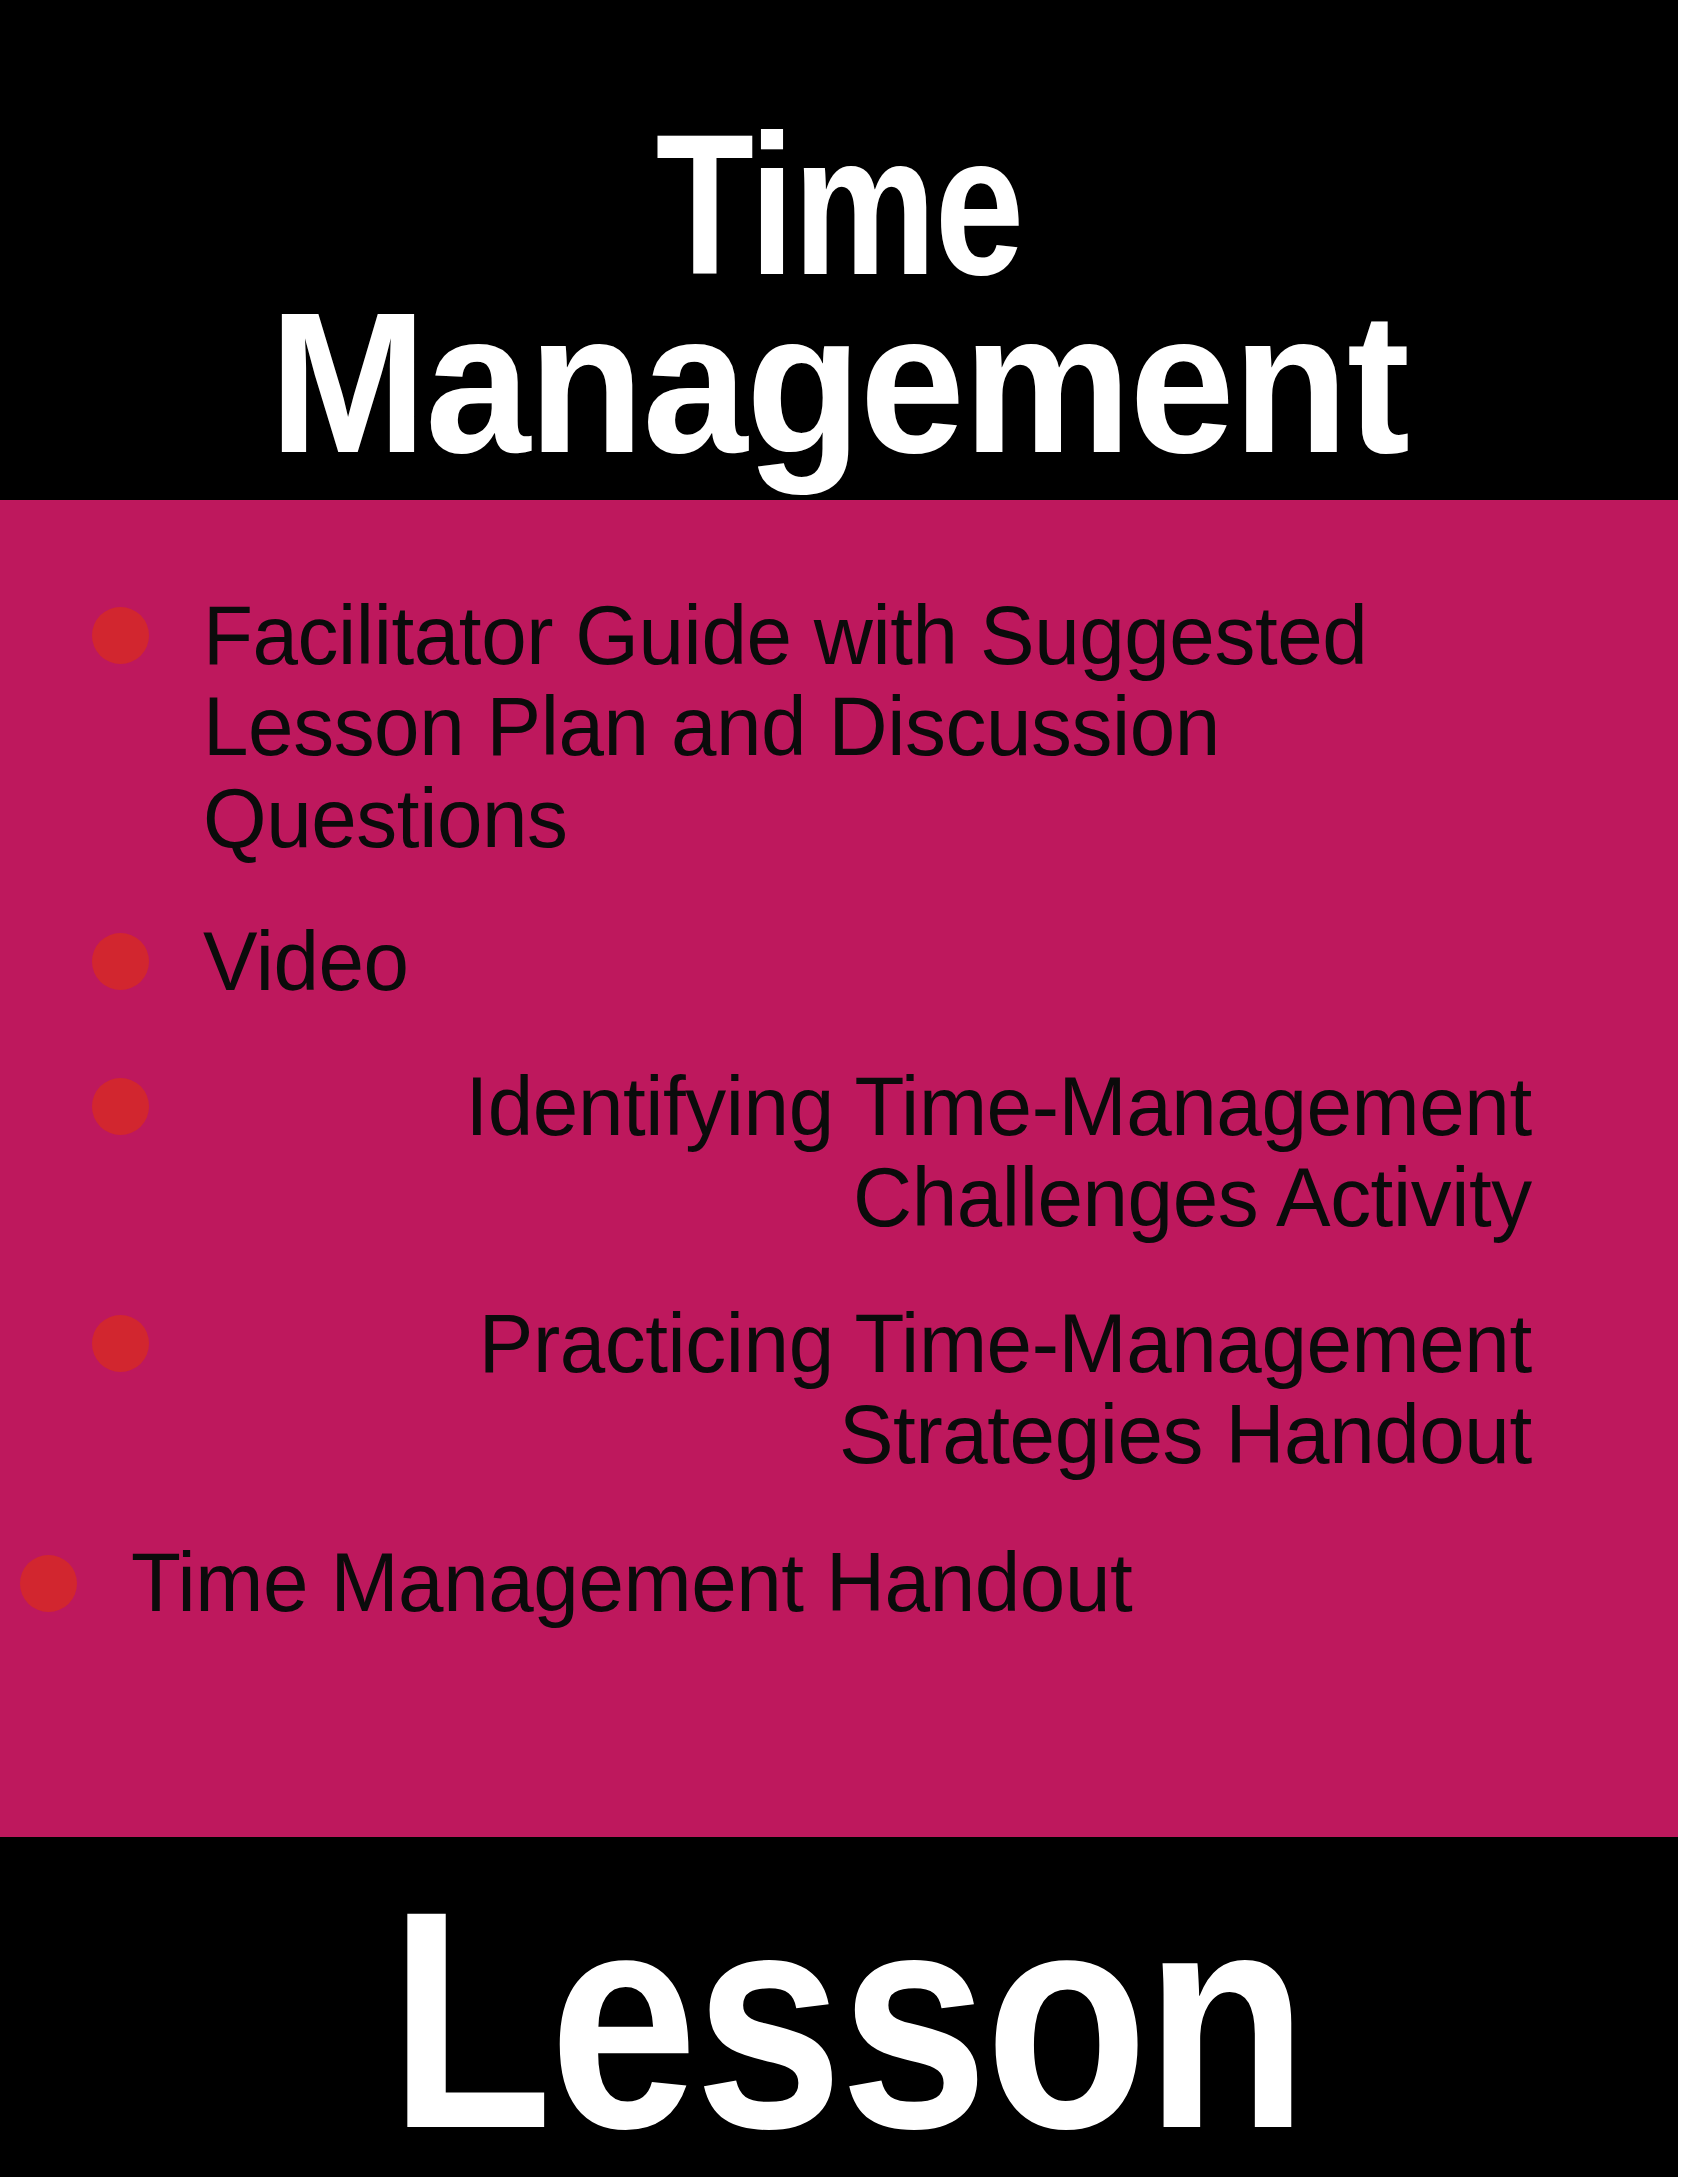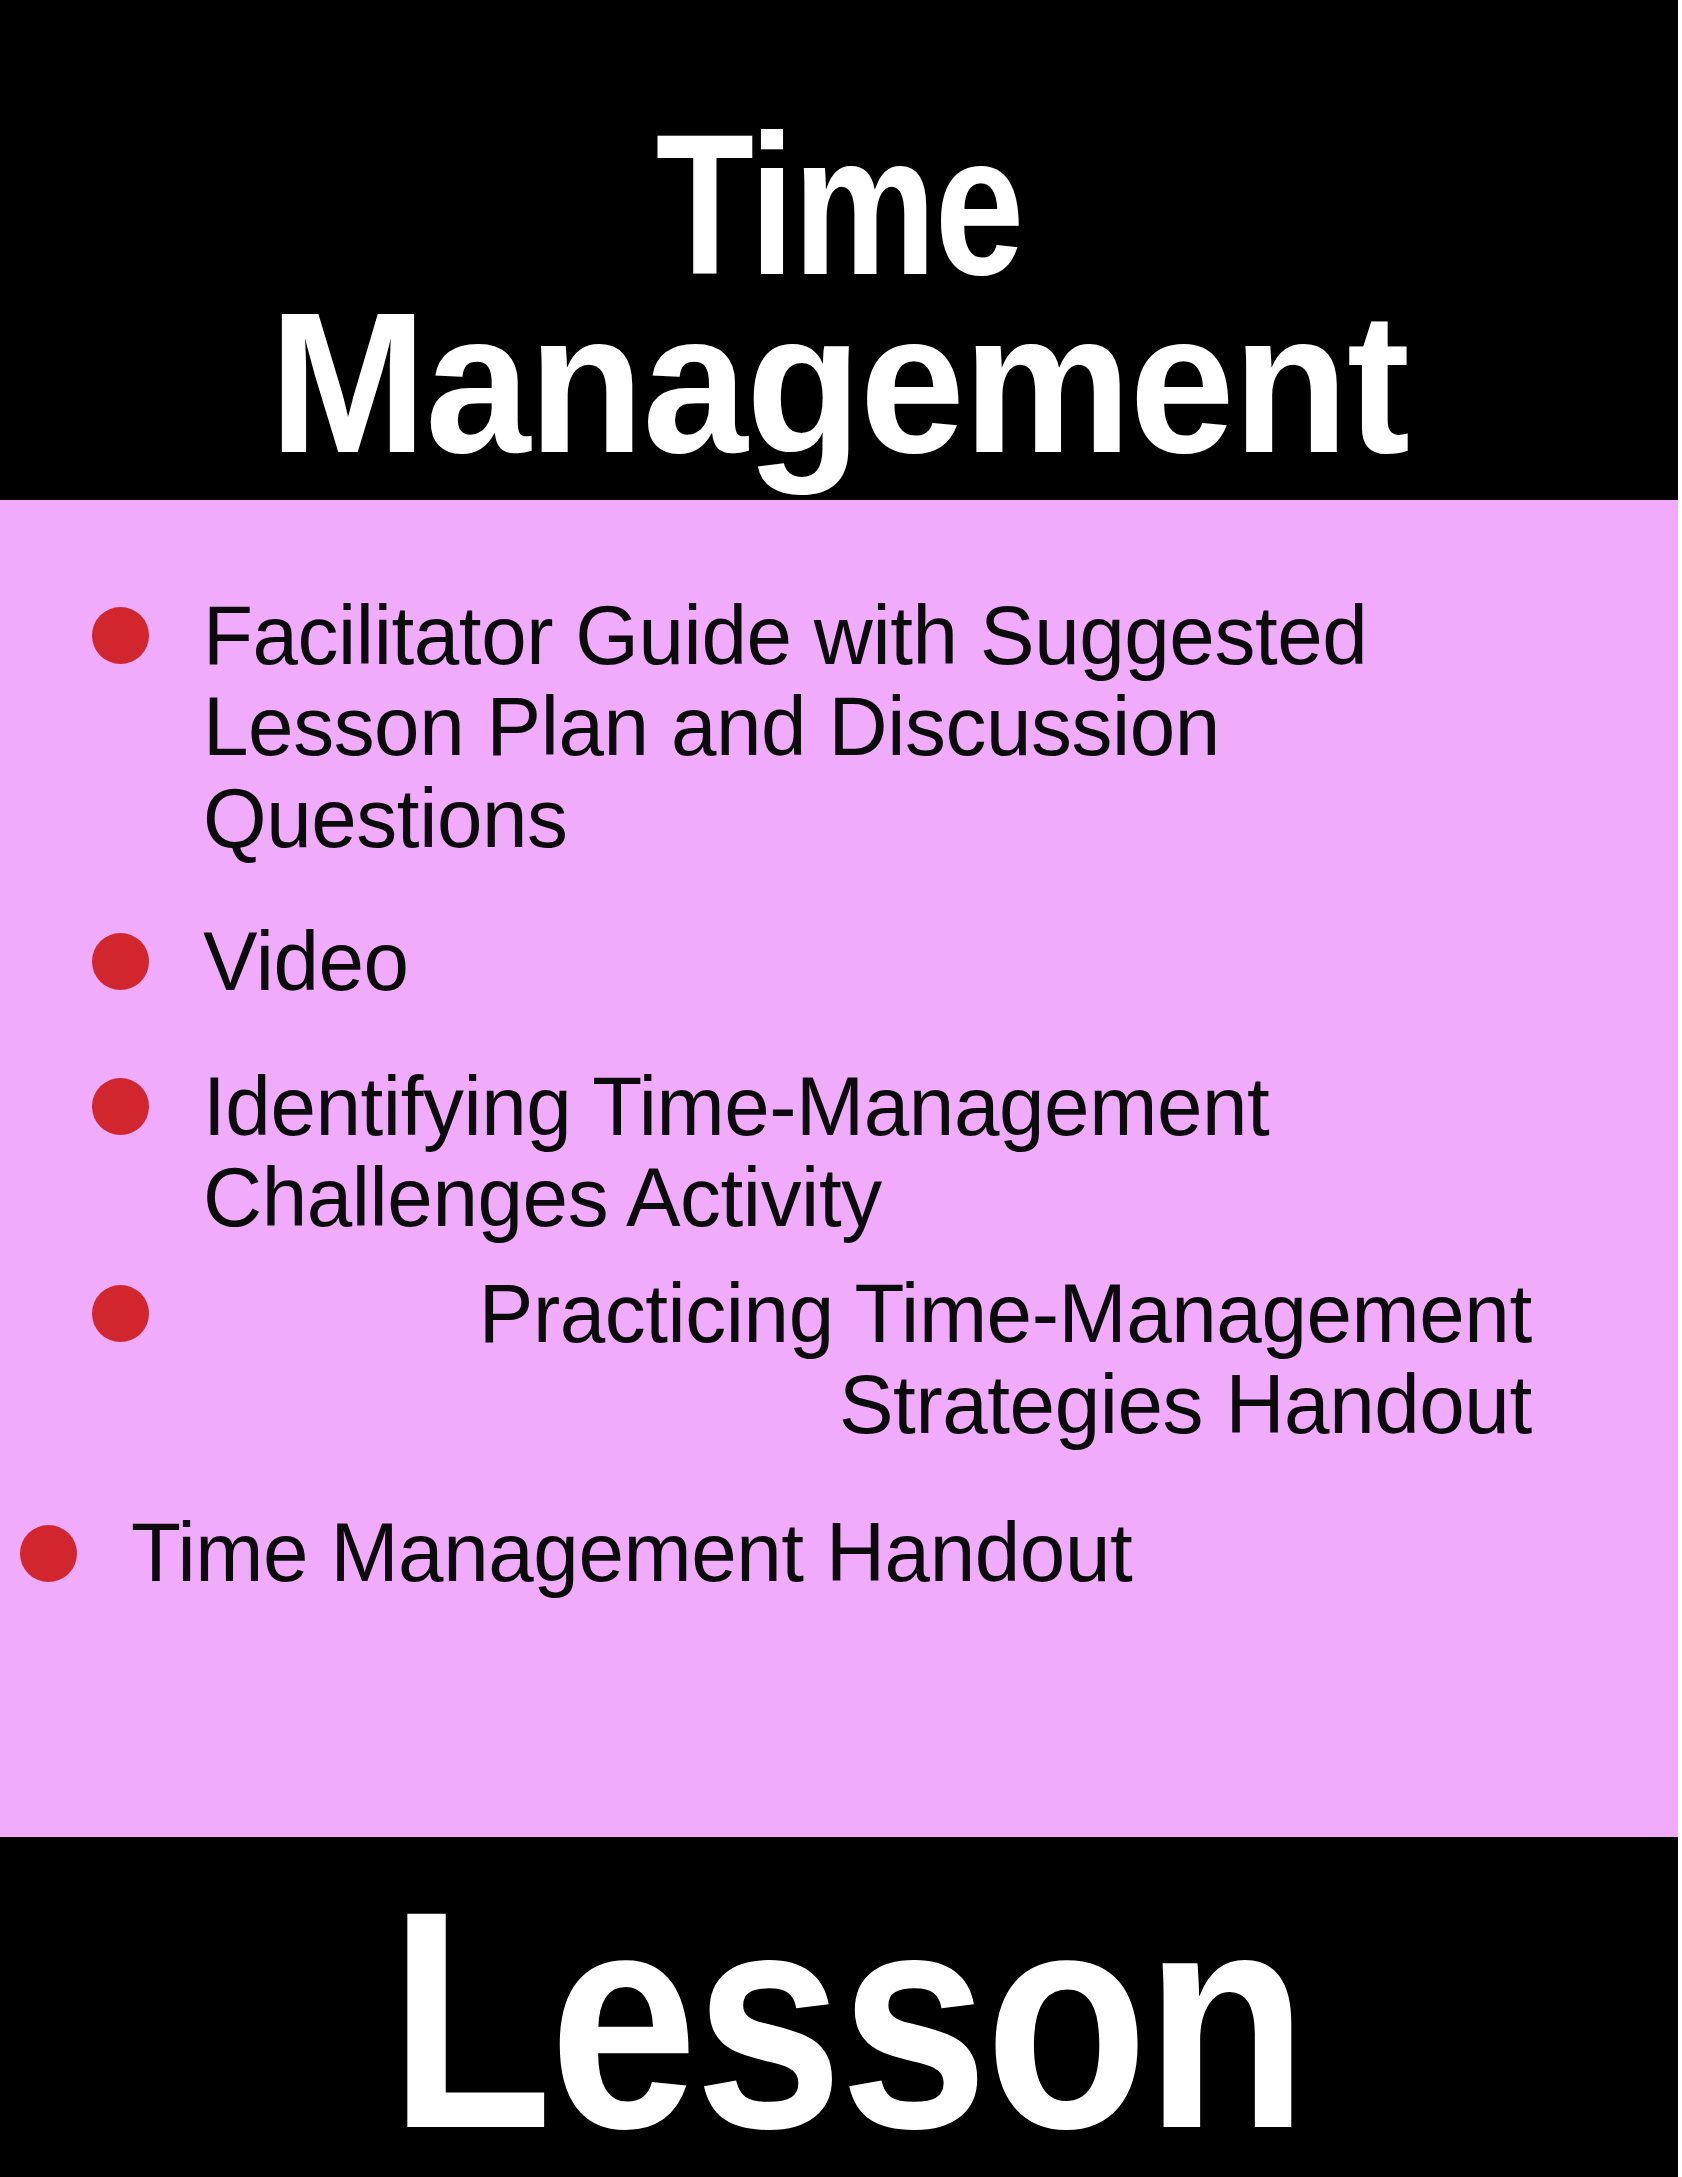--- a/index.html
+++ b/index.html
@@ -58,21 +58,21 @@
     margin-bottom: 3.5px;
   }
 
   
   .body-area {
     position: absolute;
     left: 0;
     top: 500px;
     width: 1678px;
     height: 1365px;
-    background: #f0abfc;
+    background: #be185d;
     text-decoration: underline;
   }
 
   .bullet-list {
     position: absolute;
     left: 0;
     top: 0;
     width: 100%;
     list-style: none;
     margin: 0;
@@ -107,21 +107,21 @@
     letter-spacing: -0.4px;
     max-width: 1349px;
     transform: scaleX(0.985);
     transform-origin: left center;
   }
 
   
   .item-0 { margin-top: 90px;  margin-bottom: 52px; }
   .item-1 { margin-bottom: 54px; }
   .item-2 { margin-bottom: 57px; }
-  .item-3 { margin-bottom: 24px; }
+  .item-3 { margin-bottom: 54px; text-align: right; }
   .item-4 { margin-bottom: 57px; text-align: right; }
   .item-5 { margin-bottom: 0; padding-left: 20px; }
 
   
   .bottom-banner {
     position: absolute;
     left: 0;
     top: 1837px;
     width: 1678px;
     height: 385px;

